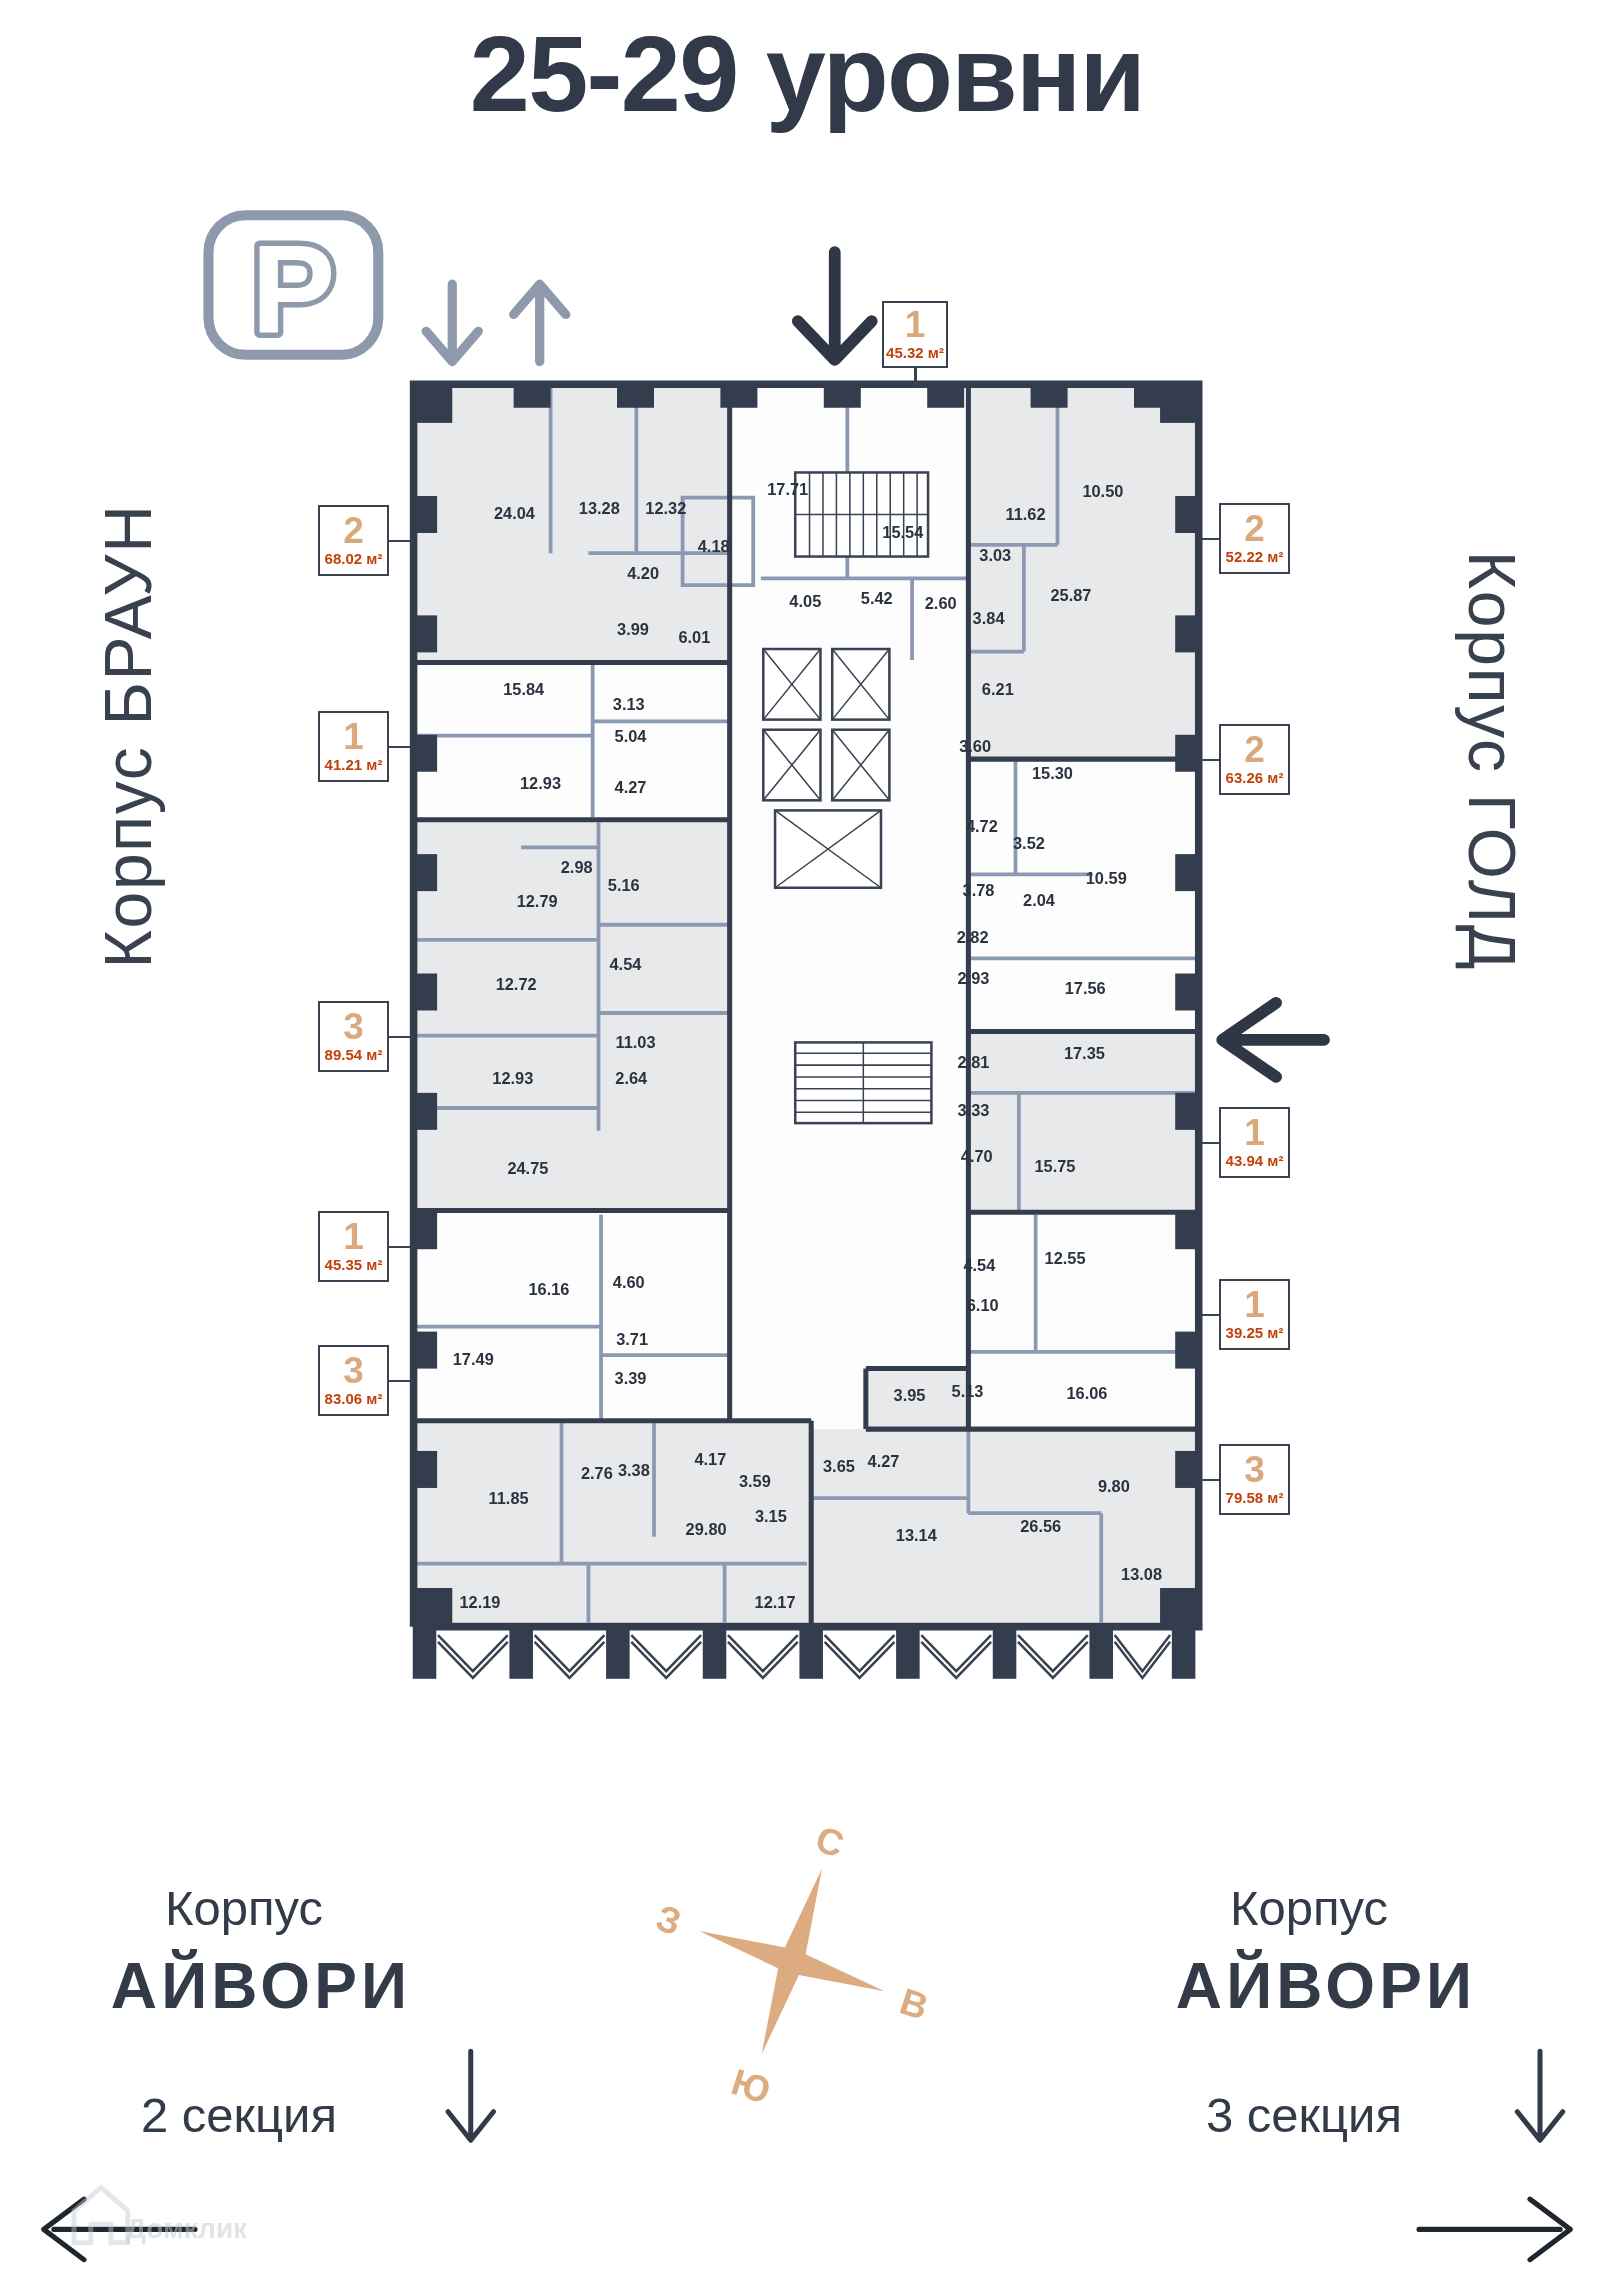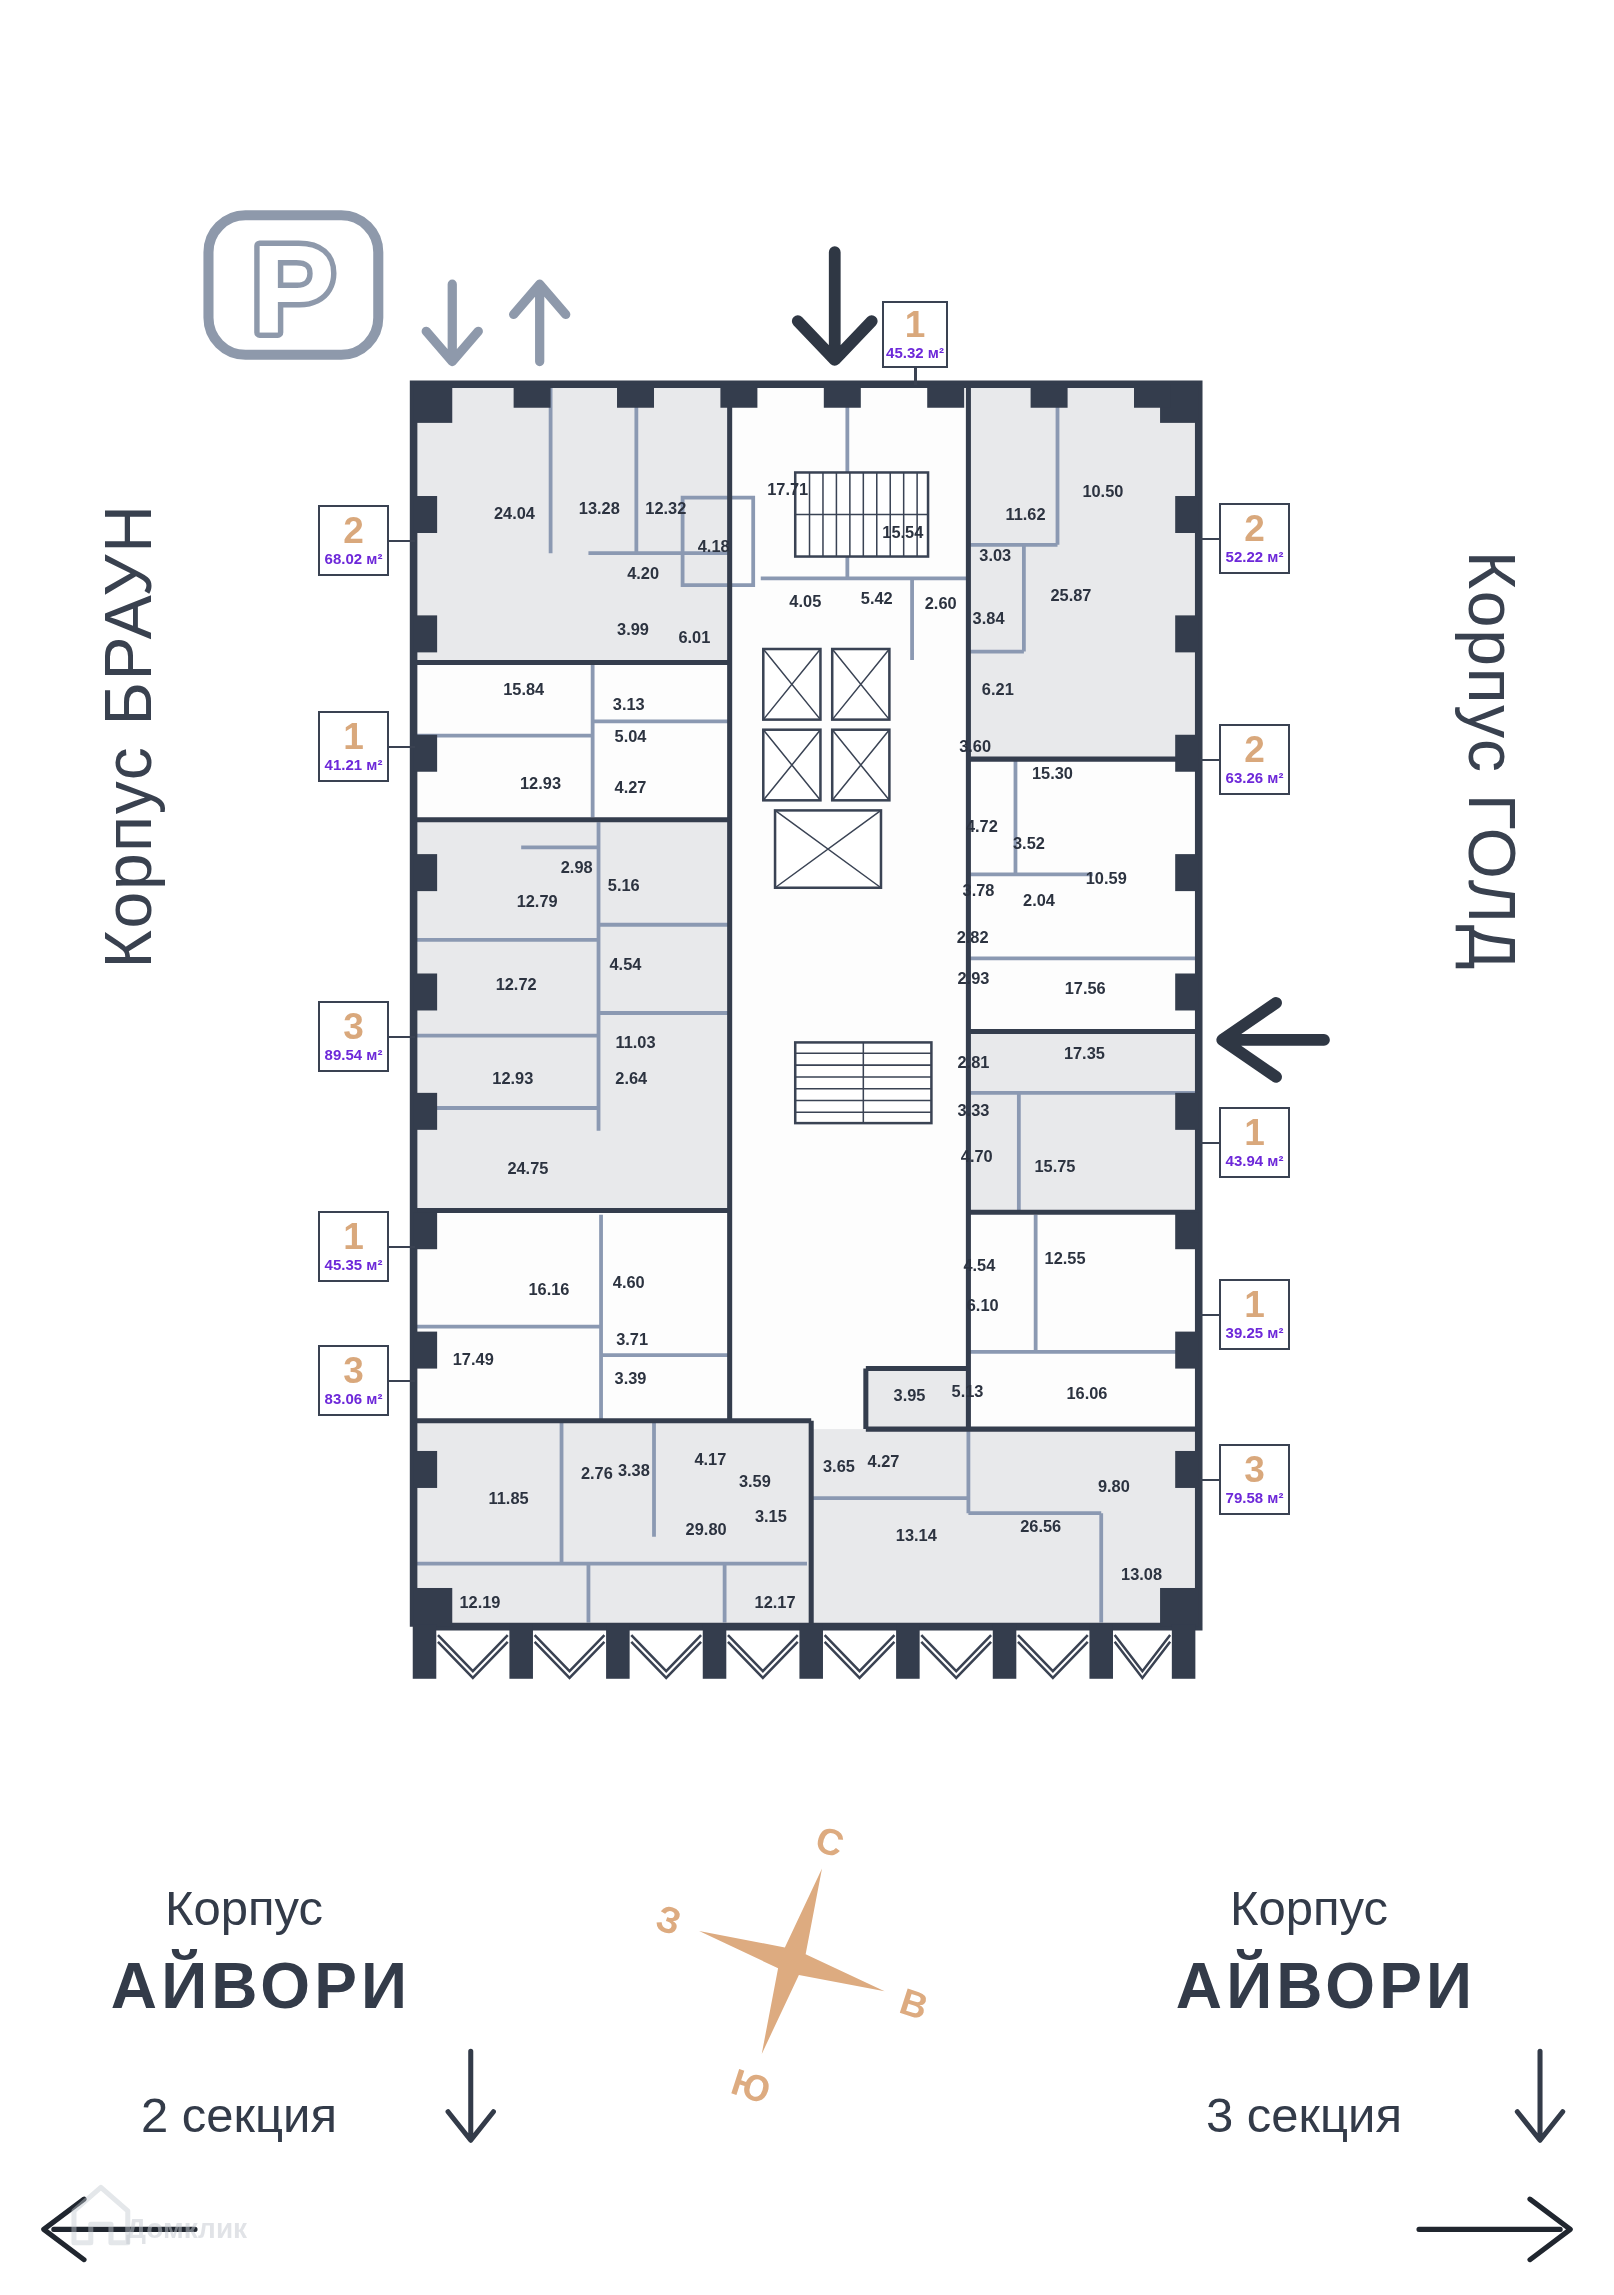--- a/index.html
+++ b/index.html
@@ -9,40 +9,41 @@
          font-size:108px;font-weight:700;letter-spacing:-1.7px;color:#323a49;line-height:1.05;}
   .v-label{position:absolute;font-size:66px;font-weight:500;color:#39414f;white-space:nowrap;}
   #left-building{left:128px;top:736px;transform:translate(-50%,-50%) rotate(-90deg);letter-spacing:1.7px;}
   #right-building{left:1492px;top:761px;transform:translate(-50%,-50%) rotate(90deg);letter-spacing:1.7px;}
   #plan-svg{position:absolute;left:0;top:0;z-index:1;}
   .room-label{font:600 19.5px "Liberation Sans",sans-serif;fill:#2c3340;text-anchor:middle;}
   .callout{position:absolute;width:71px;height:71px;background:#fff;border:2.5px solid #3a4252;
            box-sizing:border-box;display:flex;flex-direction:column;align-items:center;
            justify-content:center;z-index:3;cursor:pointer;}
   .callout .num{font-size:37px;font-weight:700;color:#d9a87c;line-height:.9;}
-  .callout .area{font-size:15px;font-weight:700;color:#6d28d9;margin-top:3.4px;white-space:nowrap;}
+  .callout .area{font-size:15px;font-weight:700;color:#c2410c;margin-top:3.4px;white-space:nowrap;}
   .callout .tick{position:absolute;background:#3a4252;}
   .callout.side-left .tick{right:-28px;top:50%;width:28px;height:2.5px;margin-top:-0.8px;}
   .callout.side-right .tick{left:-21px;top:50%;width:21px;height:2.5px;margin-top:-0.8px;}
   .callout.side-top{width:66px;height:67px;}
   .callout.side-top .tick{bottom:-19.3px;left:50%;width:2.5px;height:19.3px;margin-left:-0.8px;}
   .sec-line{position:absolute;text-align:left;transform:translateX(-50%);white-space:nowrap;z-index:2;}
   .sec-corp{font-size:49px;font-weight:500;}
   .sec-name{font-size:64px;font-weight:600;letter-spacing:4.2px;}
   .sec-sec{font-size:49px;font-weight:500;}
   .street{position:absolute;top:2183px;left:0;width:100%;text-align:center;
           font-size:74px;font-weight:600;color:#333b49;letter-spacing:0.8px;z-index:2;}
   .watermark{position:absolute;left:126px;top:2213px;font-size:28px;font-weight:600;
              color:#c4c9d0;opacity:.5;z-index:1;}
 </style>
 </head>
 <body>
 
 <div class="page">
 
+  <h1 class="title">25-29 уровни</h1>
 
   <div class="v-label" id="left-building">Корпус БРАУН</div>
   <div class="v-label" id="right-building">Корпус ГОЛД</div>
 
   <svg id="plan-svg" width="1614" height="2295" viewBox="0 0 1920 2730">
 
     <g>
       <rect x="248" y="256" width="202" height="166" rx="44" fill="none" stroke="#8e99ab" stroke-width="12"></rect>
       <text x="349" y="396" text-anchor="middle" font-family="Liberation Sans, sans-serif" font-size="150" font-weight="700" fill="#ffffff" stroke="#8e99ab" stroke-width="13" style="paint-order:stroke" stroke-linejoin="round">P</text>
     </g>

